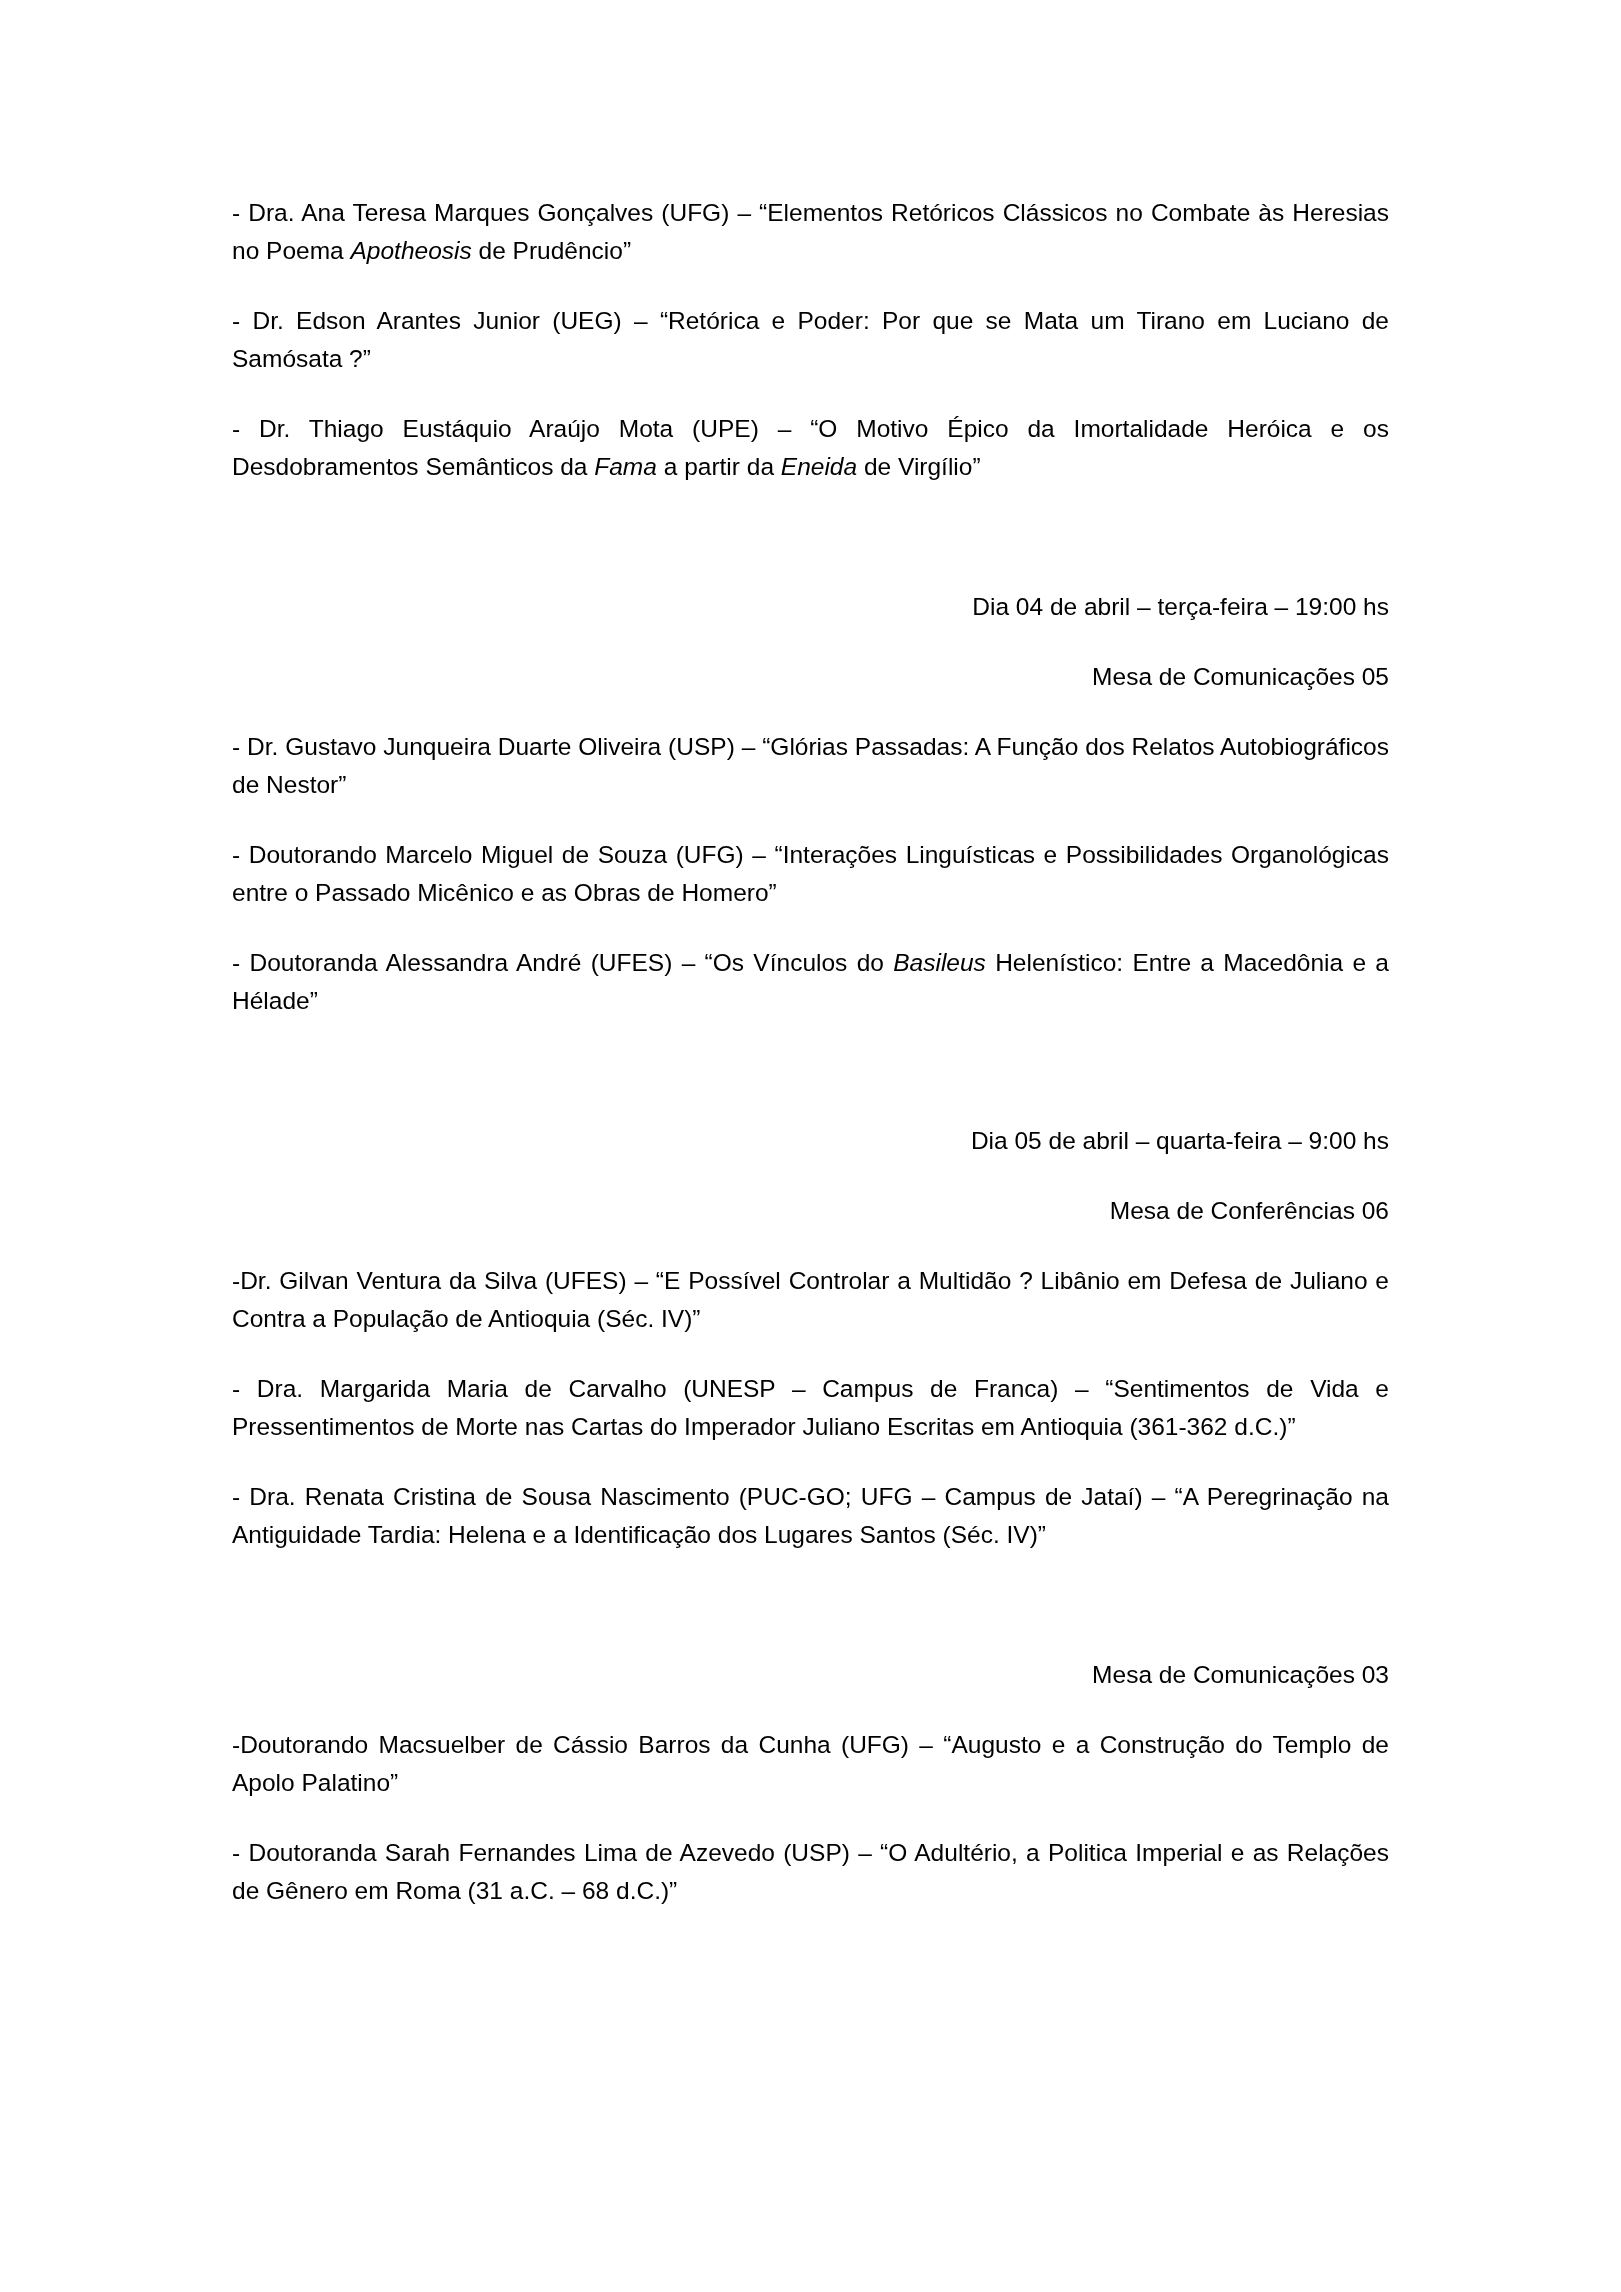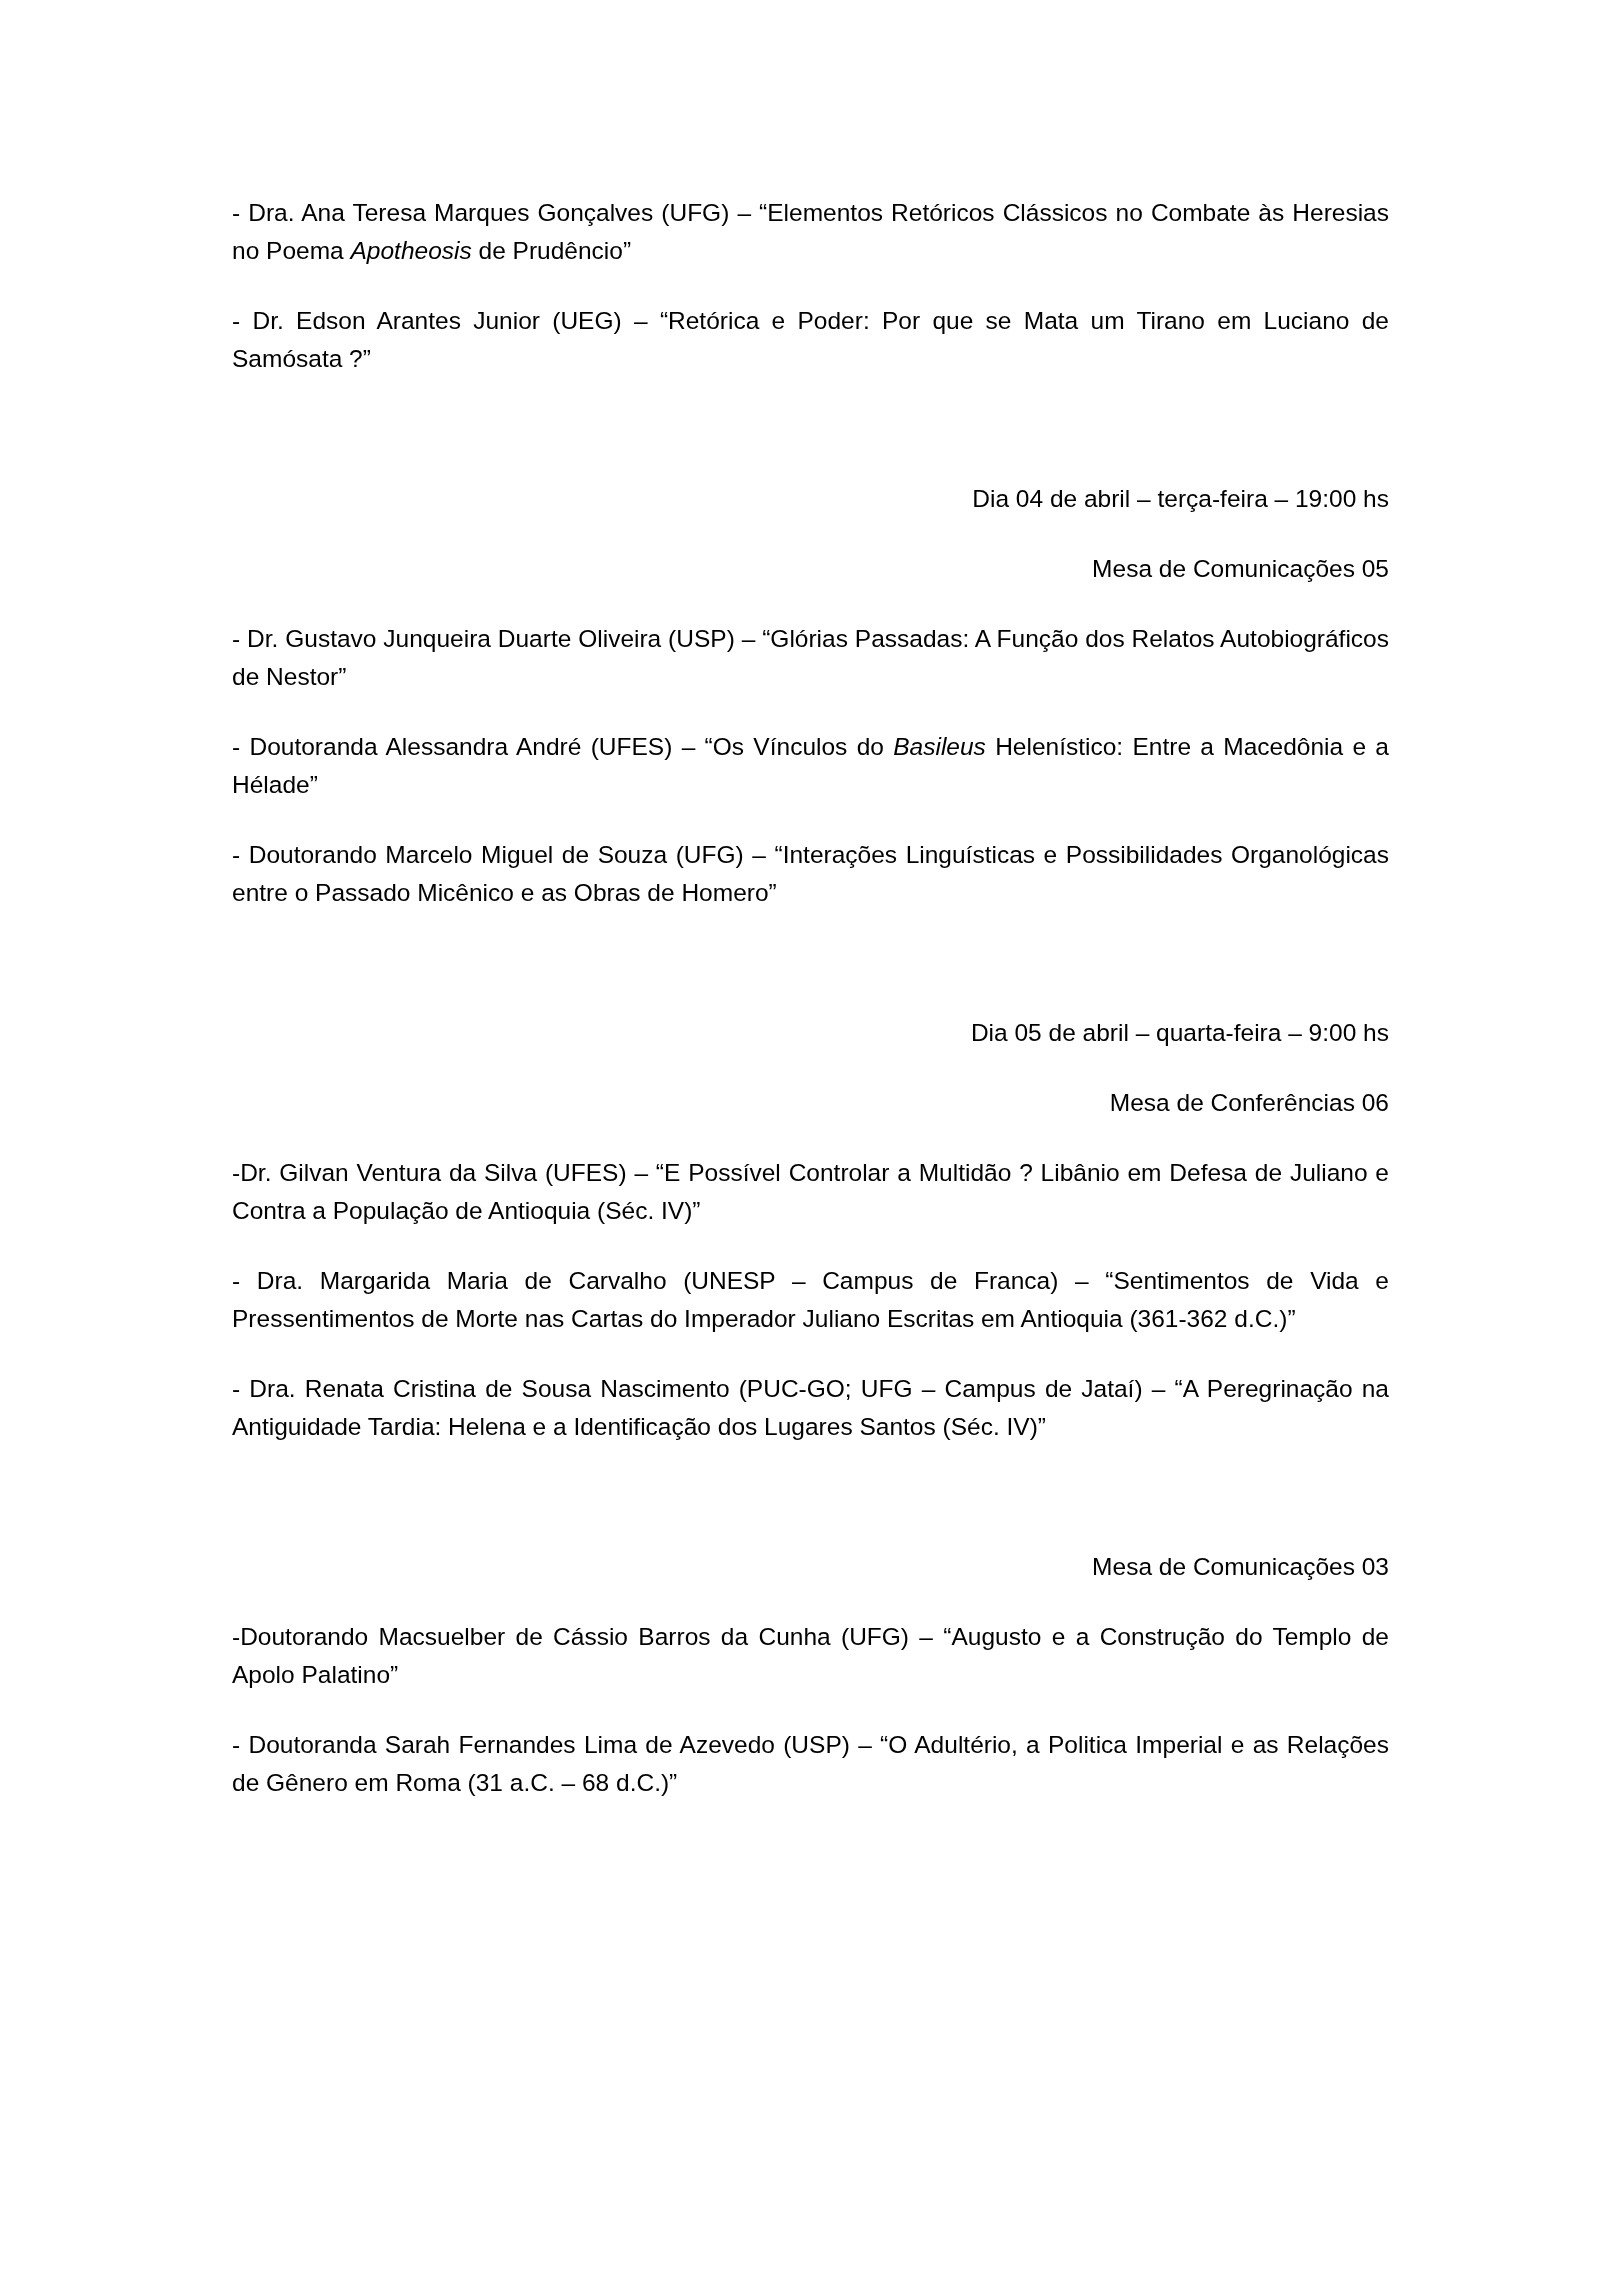--- a/index.html
+++ b/index.html
@@ -33,28 +33,29 @@
   }
   em { font-style: italic; }
 </style>
 </head>
 <body style="color: rgb(0, 0, 0); background: rgb(255, 255, 255);">
 
 <main class="page">
   <section id="intro">
       <p class="para"><span>- Dra. Ana Teresa Marques Gonçalves (UFG) – “Elementos Retóricos Clássicos no Combate às Heresias no Poema </span><em>Apotheosis</em><span> de Prudêncio”</span></p>
       <p class="para"><span>- Dr. Edson Arantes Junior (UEG) – “Retórica e Poder: Por que se Mata um Tirano em Luciano de Samósata ?”</span></p>
+      <p class="para"><span>- Dr. Thiago Eustáquio Araújo Mota (UPE) – “O Motivo Épico da Imortalidade Heróica e os Desdobramentos Semânticos da </span><em>Fama</em><span> a partir da </span><em>Eneida</em><span> de Virgílio”</span></p>
     </section>
   <section id="sessions">
       <div class="section-spacer"></div>
       <p class="para heading">Dia 04 de abril – terça-feira – 19:00 hs</p>
       <p class="para heading">Mesa de Comunicações 05</p>
       <p class="para"><span>- Dr. Gustavo Junqueira Duarte Oliveira (USP) – “Glórias Passadas: A Função dos Relatos Autobiográficos de Nestor”</span></p>
+      <p class="para"><span>- Doutorando Marcelo Miguel de Souza (UFG) – “Interações Linguísticas e Possibilidades Organológicas entre o Passado Micênico e as Obras de Homero”</span></p>
       <p class="para"><span>- Doutoranda Alessandra André (UFES) – “Os Vínculos do </span><em>Basileus</em><span> Helenístico: Entre a Macedônia e a Hélade”</span></p>
-      <p class="para"><span>- Doutorando Marcelo Miguel de Souza (UFG) – “Interações Linguísticas e Possibilidades Organológicas entre o Passado Micênico e as Obras de Homero”</span></p>
       <div class="section-spacer"></div>
       <p class="para heading">Dia 05 de abril – quarta-feira – 9:00 hs</p>
       <p class="para heading">Mesa de Conferências 06</p>
       <p class="para"><span>-Dr. Gilvan Ventura da Silva (UFES) – “E Possível Controlar a Multidão ? Libânio em Defesa de Juliano e Contra a População de Antioquia (Séc. IV)”</span></p>
       <p class="para"><span>- Dra. Margarida Maria de Carvalho (UNESP – Campus de Franca) – “Sentimentos de Vida e Pressentimentos de Morte nas Cartas do Imperador Juliano Escritas em Antioquia (361-362 d.C.)”</span></p>
       <p class="para"><span>- Dra. Renata Cristina de Sousa Nascimento (PUC-GO; UFG – Campus de Jataí) – “A Peregrinação na Antiguidade Tardia: Helena e a Identificação dos Lugares Santos (Séc. IV)”</span></p>
       <div class="section-spacer"></div>
       <p class="para heading">Mesa de Comunicações 03</p>
       <p class="para"><span>-Doutorando Macsuelber de Cássio Barros da Cunha (UFG) – “Augusto e a Construção do Templo de Apolo Palatino”</span></p>
       <p class="para"><span>- Doutoranda Sarah Fernandes Lima de Azevedo (USP) – “O Adultério, a Politica Imperial e as Relações de Gênero em Roma (31 a.C. – 68 d.C.)”</span></p>

